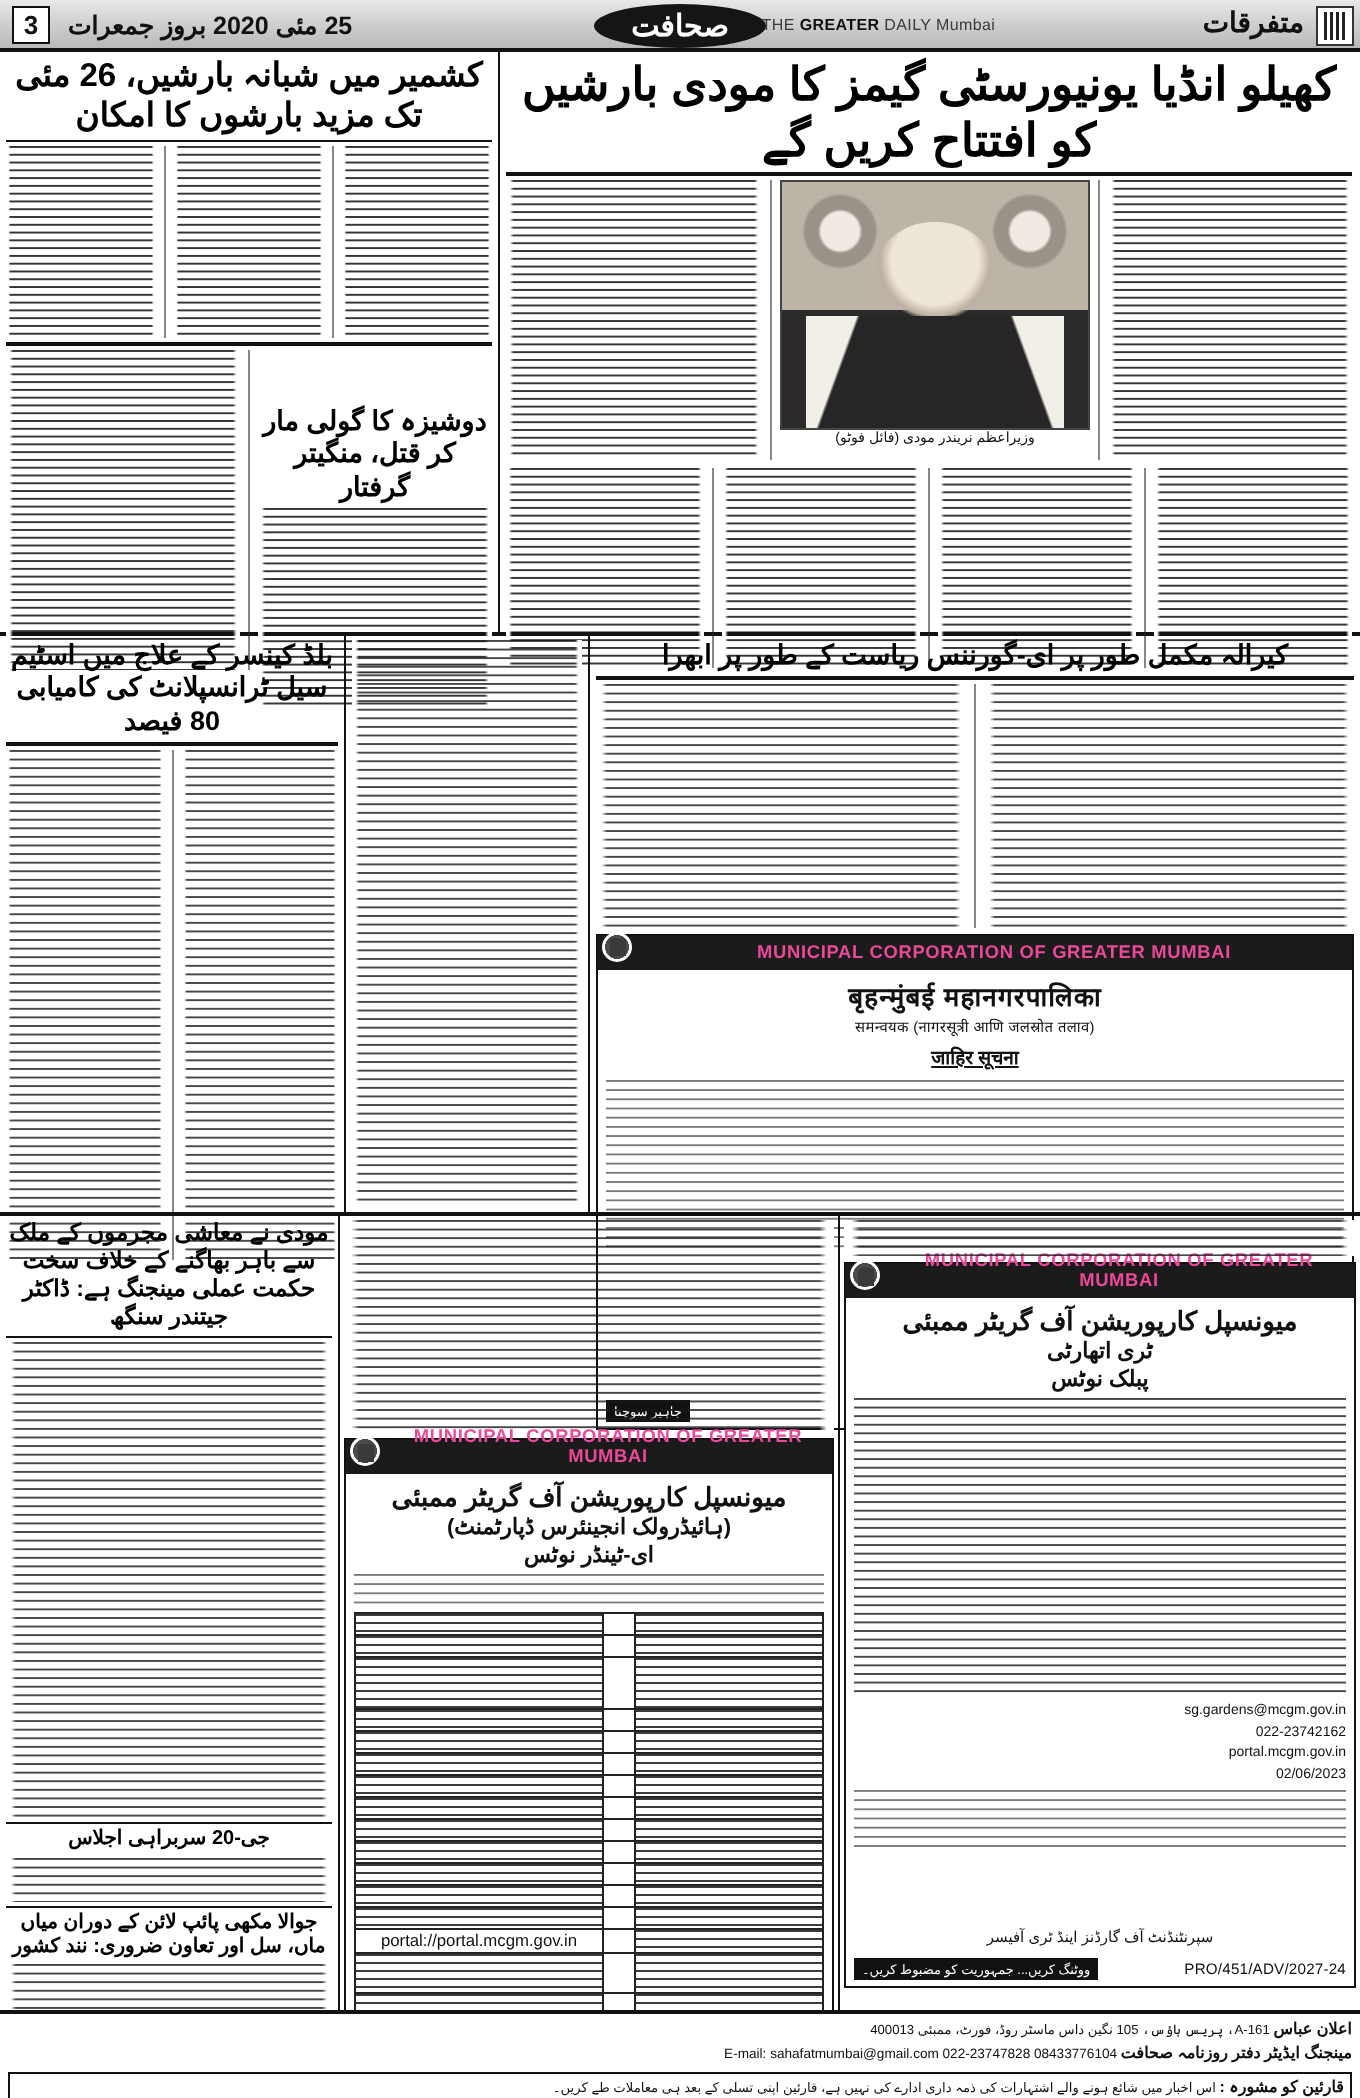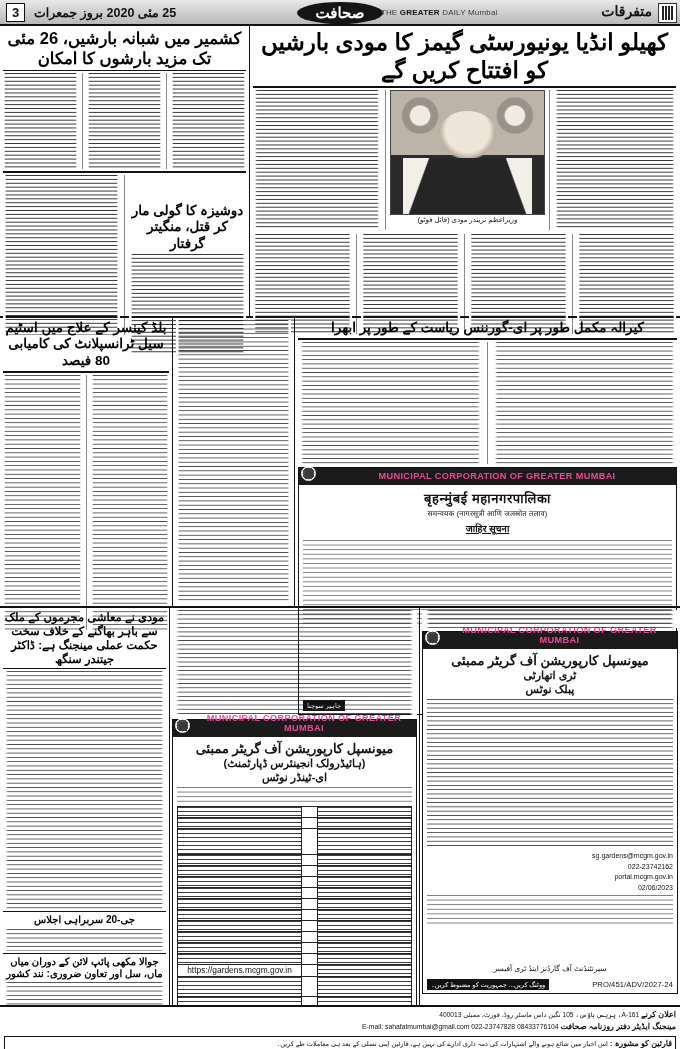--- a/index.html
+++ b/index.html
@@ -507,21 +507,21 @@
                   <td class="val">
                     <div class="cellline"></div>
                   </td>
                   <td class="mid"></td>
                   <td class="lab">
                     <div class="cellline"></div>
                   </td>
                 </tr>
               <tr>
                 <td class="val">
-                  <div class="cell-url">https://gardens.mcgm.gov.in</div>
+                  <div class="cell-url">portal://portal.mcgm.gov.in</div>
                 </td>
                 <td class="mid"></td>
                 <td class="lab">
                     <div class="cellline"></div>
                   </td>
               </tr>
               <tr style="height:20px;">
                   <td class="val">
                     <div class="cellline"></div>
                   </td>
@@ -576,21 +576,21 @@
         <div class="proline">
           <div class="prochip">ووٹنگ کریں... جمہوریت کو مضبوط کریں۔</div>
           <div class="proref">PRO/451/ADV/2027-24</div>
         </div>
       </div>
     </div>
   </div>
 
   <div id="footer">
     <div class="imprint">
-      <b>اعلان کرنے</b>
+      <b>اعلان عباس</b>
       <span>161-A، پریس ہاؤس، 105 نگین داس ماسٹر روڈ، فورٹ، ممبئی 400013</span>
     </div>
     <div class="imprint">
       <b>مینجنگ ایڈیٹر</b>
       <b>دفتر روزنامہ صحافت</b>
       <span class="imprint-eng">E-mail: sahafatmumbai@gmail.com</span>
       <span class="imprint-eng">022-23747828</span>
       <span class="imprint-eng">08433776104</span>
     </div>
     <div class="fbox">

